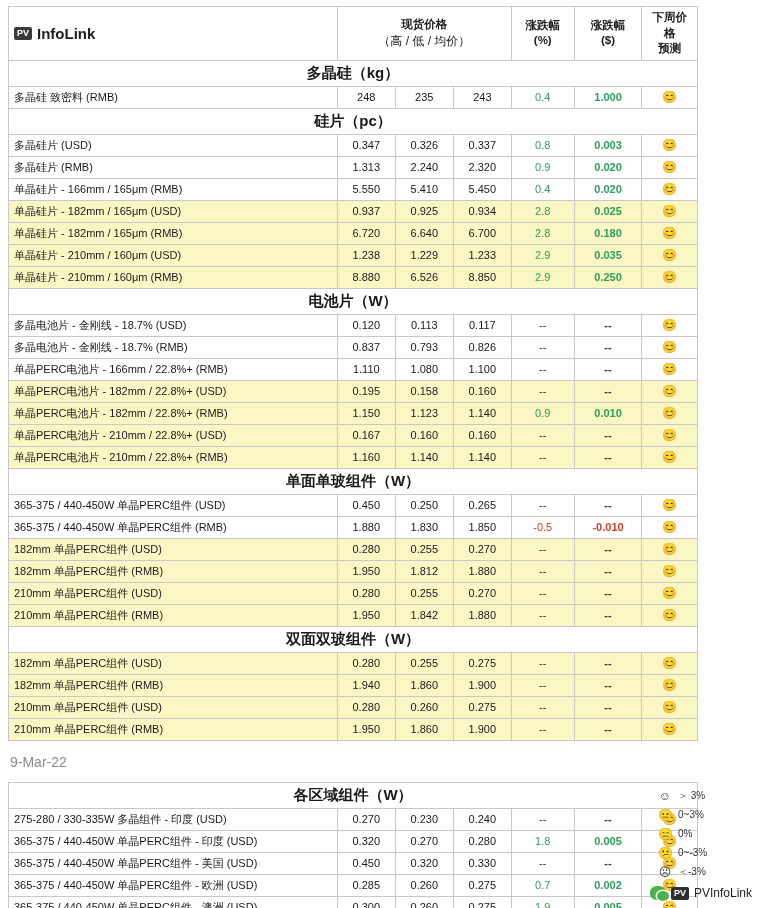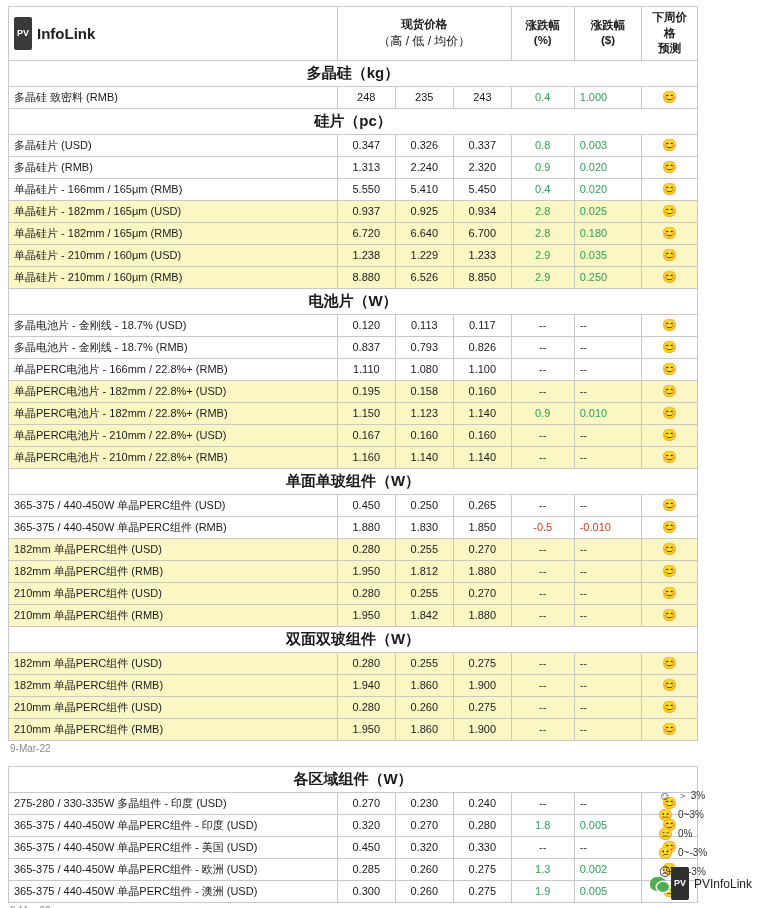--- a/index.html
+++ b/index.html
@@ -49,52 +49,53 @@
     padding-left: 26px;
     height: 44px;
   }
   .brandwrap { display: flex; align-items: center; gap: 5px; }
   .pv-badge {
     display: inline-block;
     background: #3a3a3a;
     color: #ffffff;
     font-size: 9px;
     font-weight: bold;
-    padding: 12px 3px;
+    padding: 2px 3px;
     line-height: 1;
     border-radius: 2px;
   }
   .hdr-cell {
     background: #f5c400;
     text-align: center;
     font-weight: bold;
     font-size: 11.5px;
     color: #202020;
     line-height: 1.35;
   }
   .section {
     background: #e8e8e8;
     text-align: center;
     font-weight: bold;
     font-size: 15px;
     color: #1a1a1a;
   }
   .num { text-align: center; font-size: 11px; }
   .pct { text-align: center; font-size: 11px; margin-left: 16px; }
-  .usd { font-size: 11px; }
+  .usd { text-align: center; font-size: 11px; font-weight: bold; }
   .fc  { text-align: center; font-size: 12px; }
   .label { text-align: left; font-size: 11px; white-space: nowrap; overflow: hidden; }
   .up   { color: #2e9e5b; }
   .down { color: #d23b29; }
   .flat { color: #333333; }
   tr.hl td { background: #fbf7c4; }
   .datestamp {
-    font-size: 10px;
+    font-size: 14px;
     color: #8a8a8a;
     padding: 2px 0 12px 2px;
+    margin-top: 11px;
   }
   .legend {
     position: absolute;
     right: 10px;
     top: 786px;
     width: 92px;
     font-size: 10px;
     color: #333;
   }
   .legend-row { display: flex; align-items: center; gap: 6px; height: 19px; }
@@ -453,21 +454,21 @@
           <td class="num">0.330</td>
           <td class="pct flat">--</td>
           <td class="usd flat">--</td>
           <td class="fc">😊</td>
         </tr>
         <tr>
           <td class="label">365-375 / 440-450W  单晶PERC组件 - 欧洲 (USD)</td>
           <td class="num">0.285</td>
           <td class="num">0.260</td>
           <td class="num">0.275</td>
-          <td class="pct up">1.3</td>
+          <td class="pct up">0.7</td>
           <td class="usd up">0.002</td>
           <td class="fc">😊</td>
         </tr>
         <tr>
           <td class="label">365-375 / 440-450W  单晶PERC组件 - 澳洲 (USD)</td>
           <td class="num">0.300</td>
           <td class="num">0.260</td>
           <td class="num">0.275</td>
           <td class="pct up">1.9</td>
           <td class="usd up">0.005</td>

